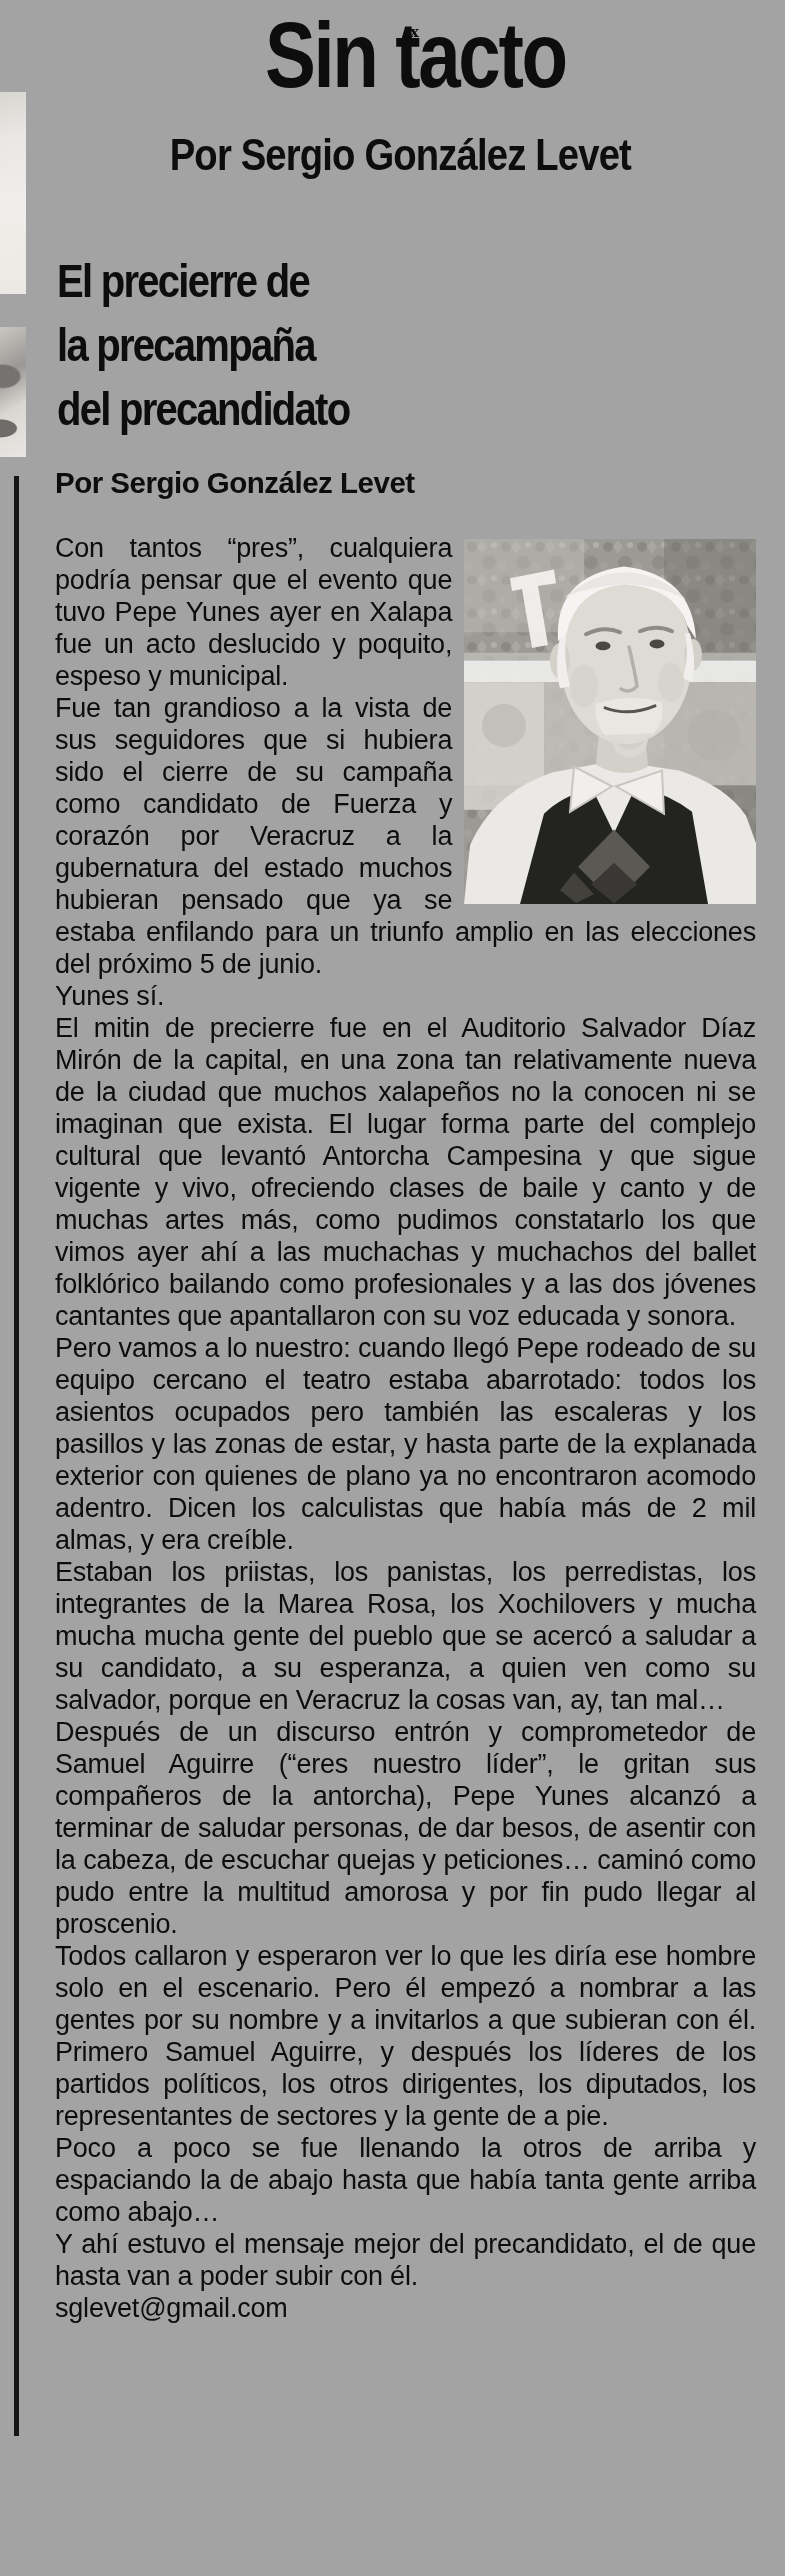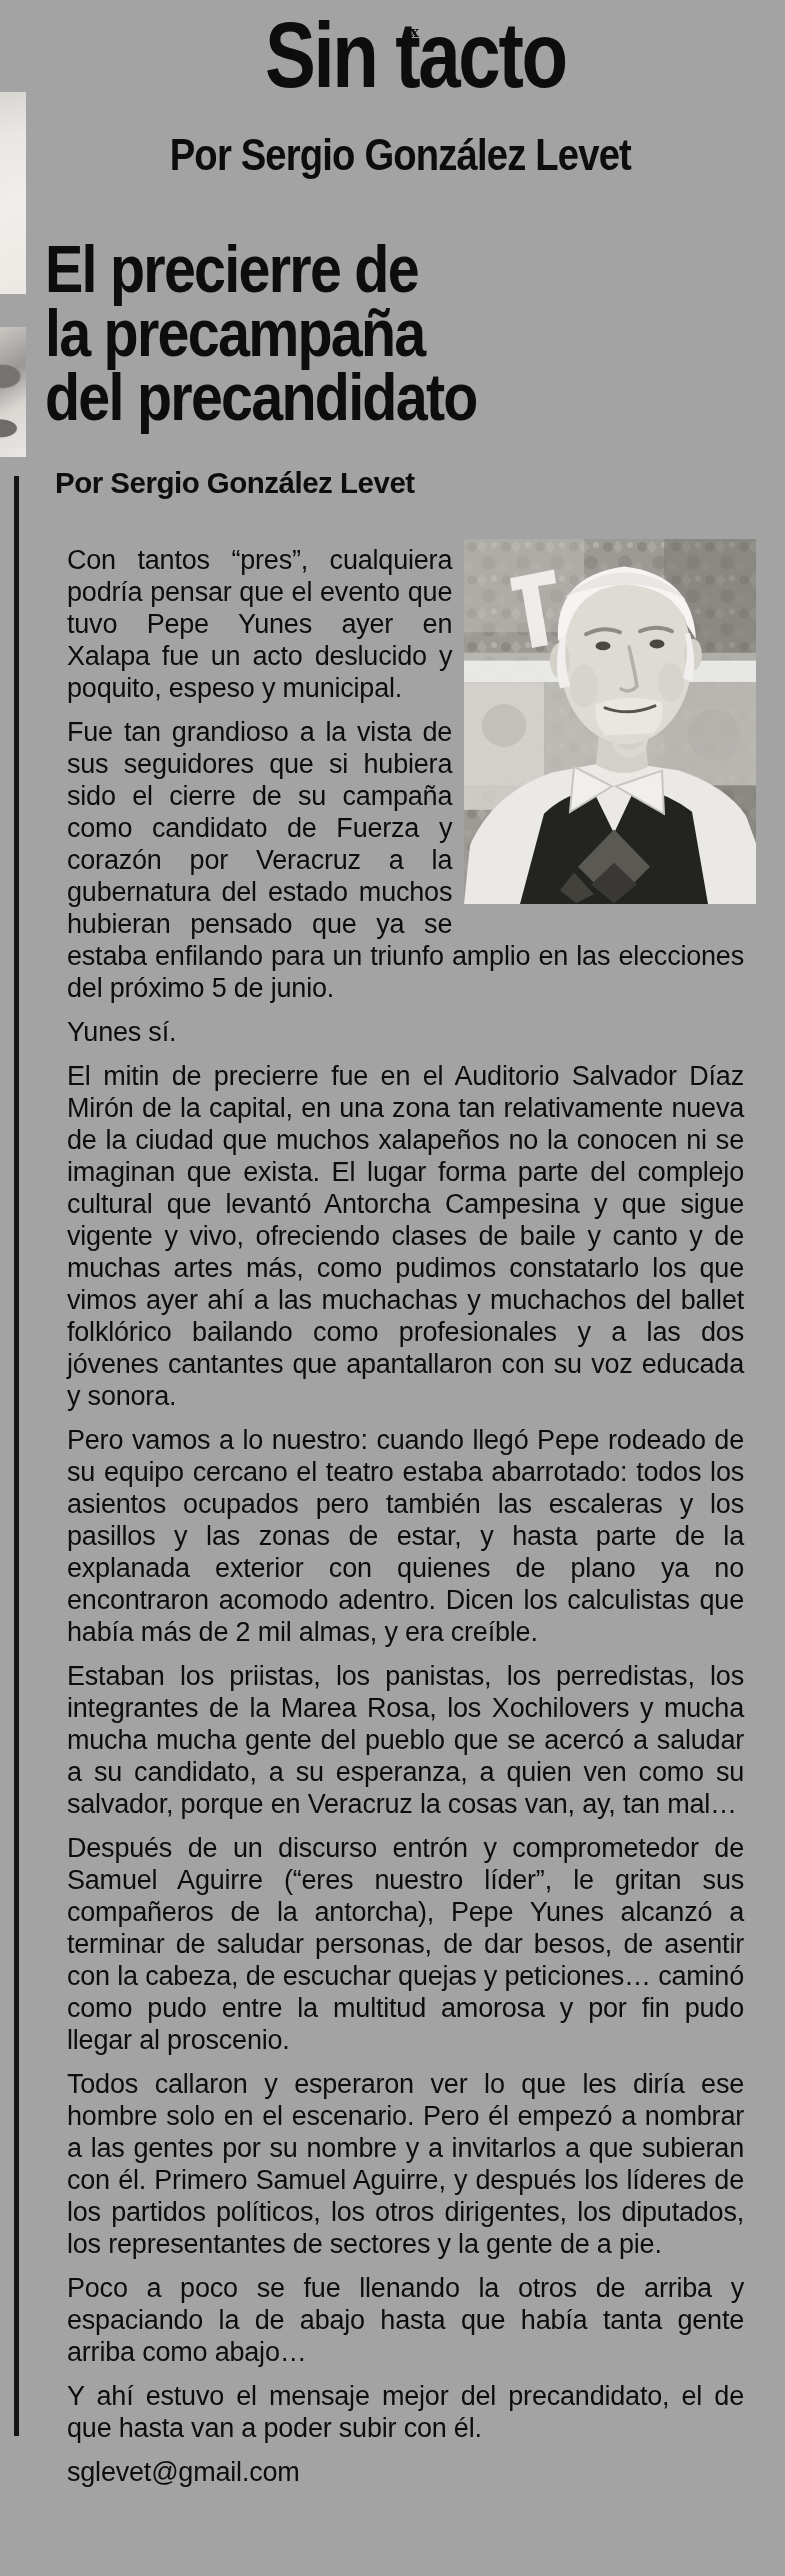--- a/index.html
+++ b/index.html
@@ -40,35 +40,35 @@
     position:absolute;left:410px;top:24.6px;font-family:"DejaVu Serif",serif;
     font-weight:bold;font-size:14.7px;line-height:14.7px;
   }
   .byline-top{
     position:absolute;top:126px;left:0;width:786px;margin:0;padding-left:13.8px;
     text-align:center;font-weight:bold;font-size:45px;line-height:57px;
     letter-spacing:-1px;box-sizing:border-box;
   }
   .byline-top .squeeze{transform:scaleX(.85);}
   .headline{
-    position:absolute;left:45px;top:237px;margin:0;
-    font-weight:bold;font-size:66px;line-height:64px;letter-spacing:-2px;
+    position:absolute;left:45px;top:237px;margin:12px;
+    font-weight:bold;font-size:46px;line-height:64px;letter-spacing:-2px;
   }
   .headline .hl{display:block;transform:scaleX(.87);transform-origin:0 50%;white-space:nowrap;}
   .byline2{
     position:absolute;left:55px;top:466px;
     font-weight:bold;font-size:29.5px;line-height:33px;letter-spacing:-0.5px;
   }
   .body{
     position:absolute;left:55px;top:532px;width:701px;
     font-size:27px;line-height:32px;text-align:justify;
     letter-spacing:-0.2px;
     hyphens:auto;-webkit-hyphens:auto;
   }
-  .body p{margin:12px;padding:0;}
+  .body p{margin:0;padding:0;}
   .photo{
     float:right;margin:6.9px 0 9.8px 11.8px;padding:0;
     width:292px;height:365px;
   }
   .photo svg{display:block;width:292px;height:365px;}
 </style>
 </head>
 <body>
 
 <div class="page">

